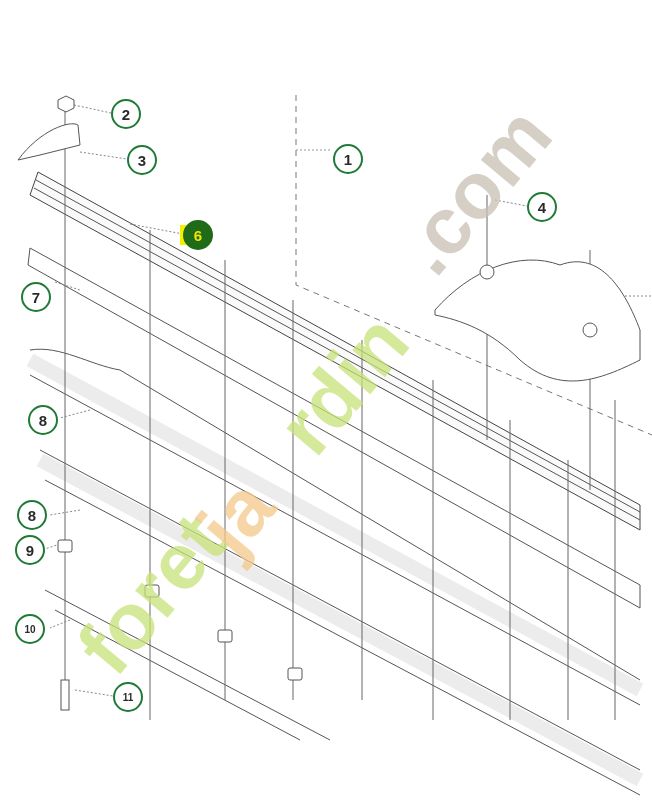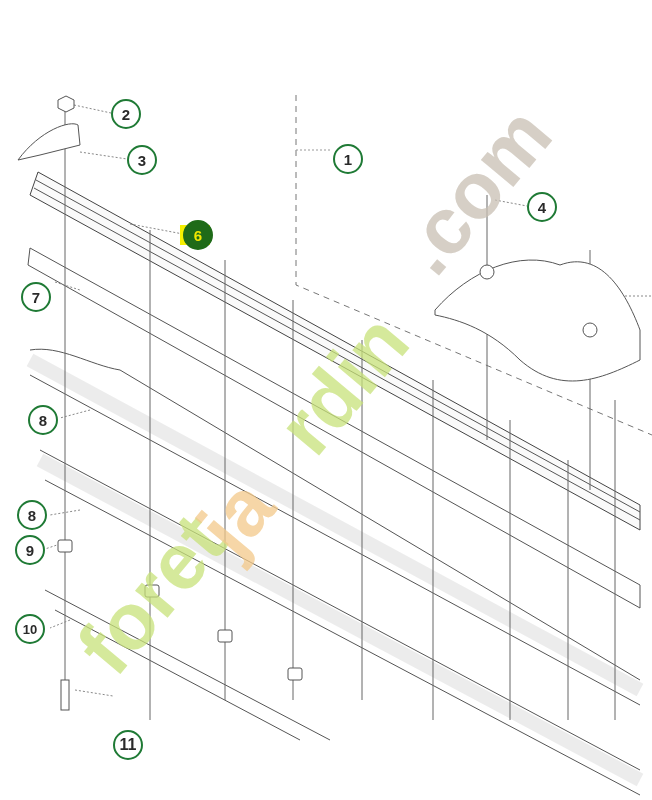--- a/index.html
+++ b/index.html
@@ -58,22 +58,22 @@
 
 <div class="callout" style="left:111px;top:99px;">2</div>
 <div class="callout" style="left:127px;top:145px;">3</div>
 <div class="callout" style="left:333px;top:144px;">1</div>
 <div class="callout" style="left:527px;top:192px;">4</div>
 <div class="callout hl" style="left:183px;top:220px;">6</div>
 <div class="callout" style="left:21px;top:282px;">7</div>
 <div class="callout" style="left:28px;top:405px;">8</div>
 <div class="callout" style="left:17px;top:500px;">8</div>
 <div class="callout" style="left:15px;top:535px;">9</div>
-<div class="callout" style="left:15px;top:614px;font-size:13px;">10</div>
-<div class="callout" style="left:113px;top:682px;font-size:16px;margin-top:48px;">11</div>
+<div class="callout" style="left:15px;top:614px;font-size:10px;">10</div>
+<div class="callout" style="left:113px;top:682px;font-size:10px;">11</div>
 
 <div>
   <span class="wm" style="left:130px;top:600px;font-size:80px;color:#c8e27a;opacity:.75;transform:rotate(-50deg);">foret</span>
   <span class="wm" style="left:250px;top:480px;font-size:80px;color:#f3c98a;opacity:.75;transform:rotate(-50deg);">ja</span>
   <span class="wm" style="left:330px;top:380px;font-size:80px;color:#c8e27a;opacity:.75;transform:rotate(-50deg);">rdin</span>
   <span class="wm" style="left:450px;top:200px;font-size:80px;color:#c9c0b4;opacity:.75;transform:rotate(-50deg);">.com</span>
 </div>
 </div>
 
 </body></html>

